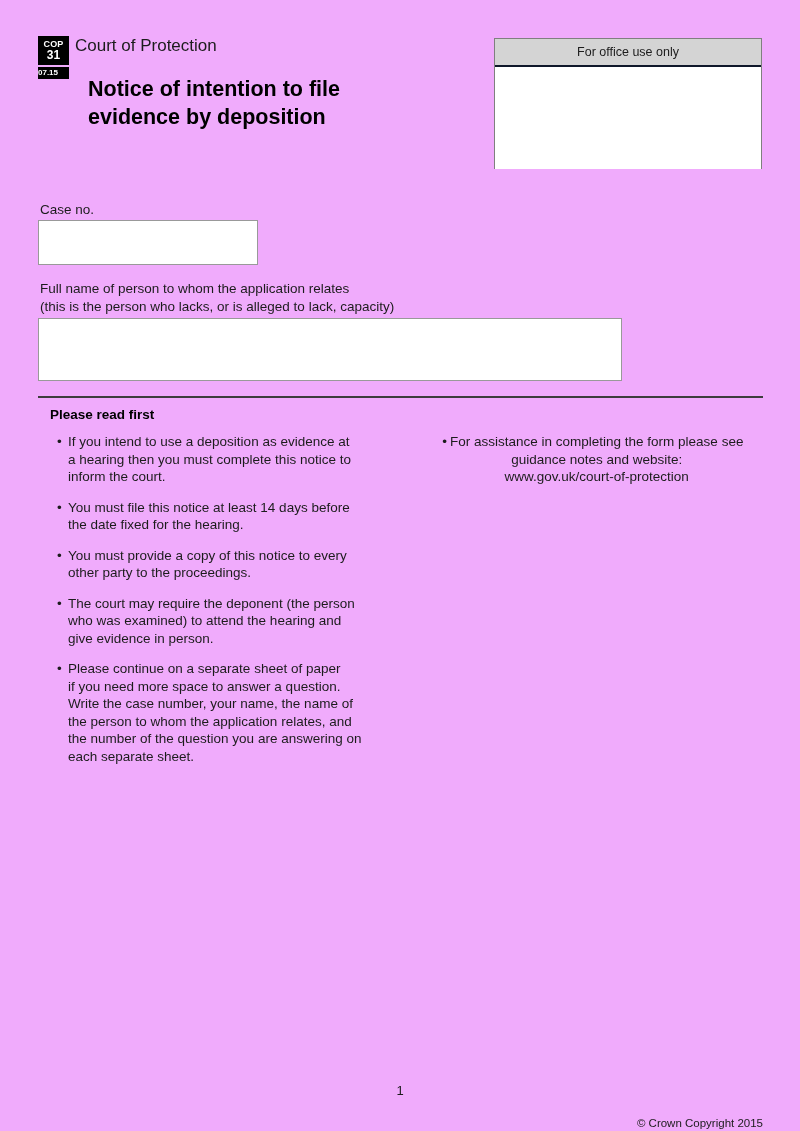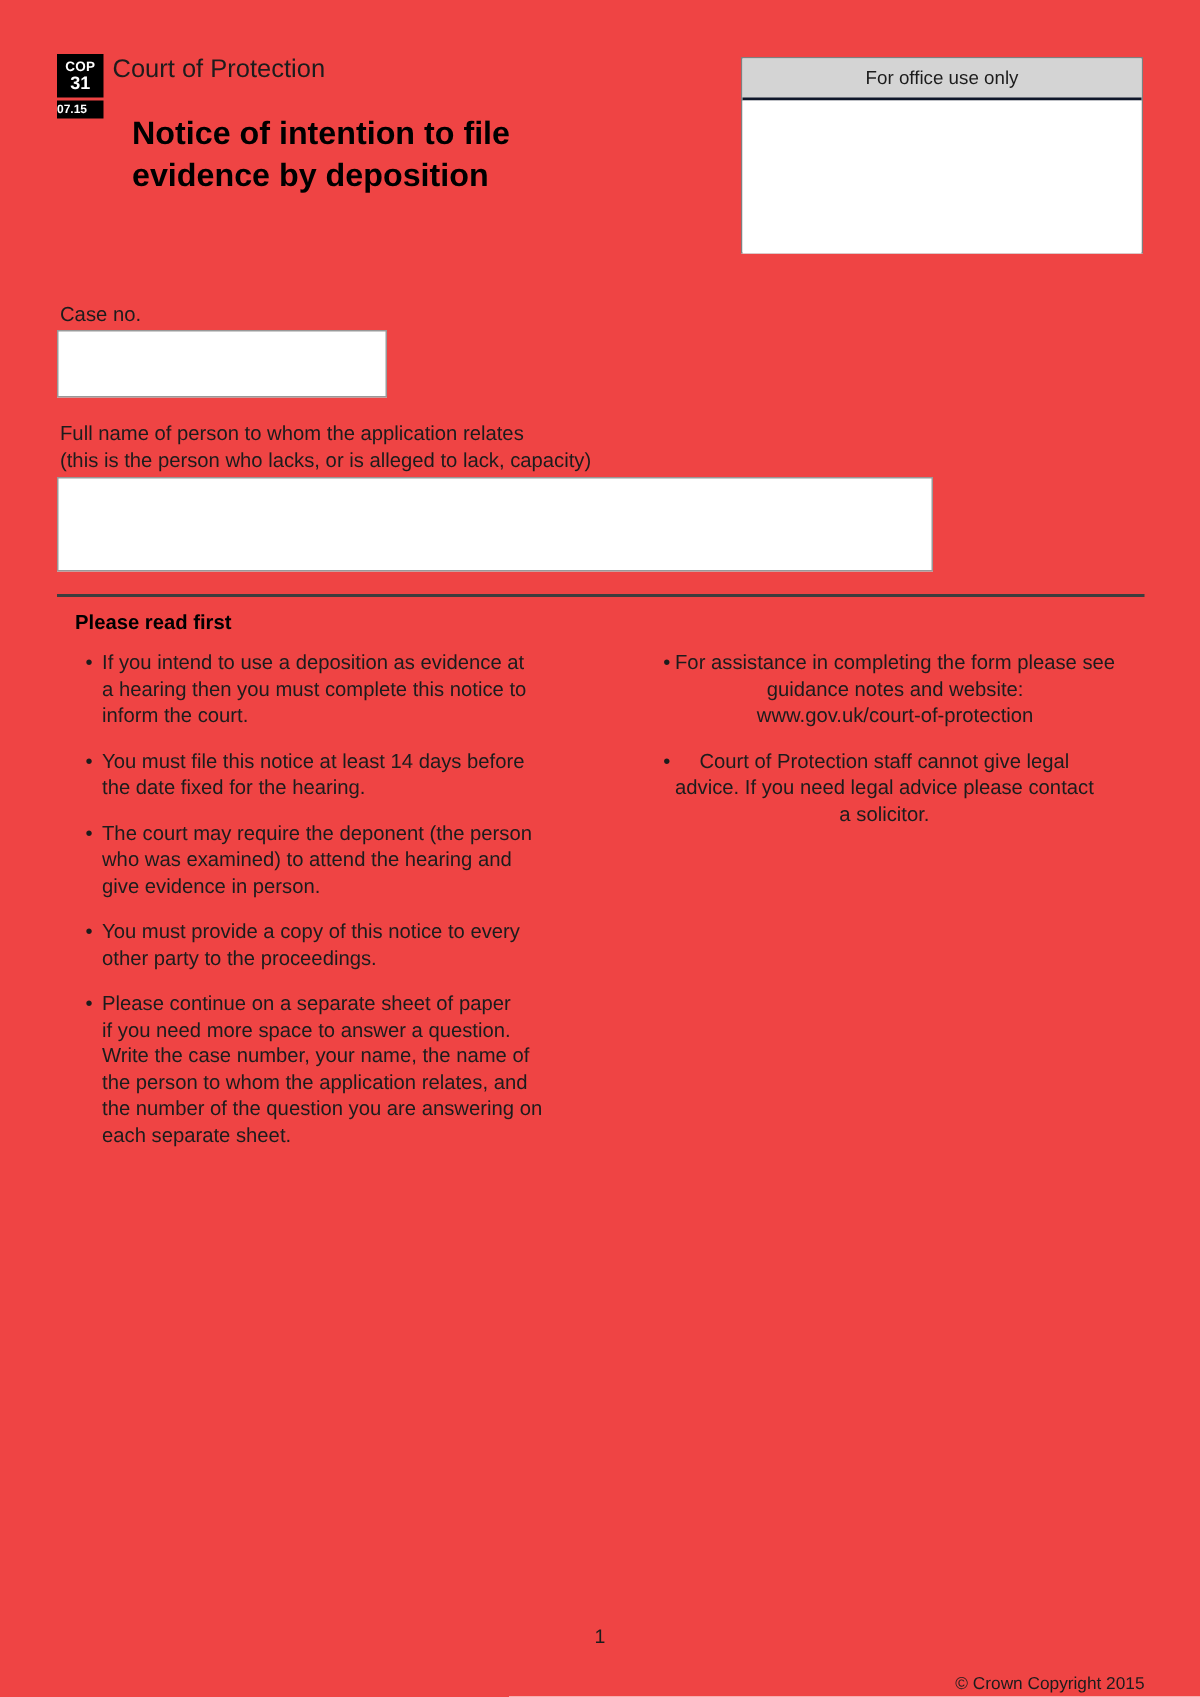--- a/index.html
+++ b/index.html
@@ -1,20 +1,20 @@
 <!DOCTYPE html>
 <html><head>
 <meta charset="utf-8">
 <style>
   html, body { margin: 0; padding: 0; background: #fff; }
   .page {
     position: relative;
     width: 800px;
     height: 1131px;
-    background: #ef4444;
+    background: #f0abfc;
     font-family: "Liberation Sans", sans-serif;
     color: #1c1c1c;
     overflow: hidden;
   }
 
   
   .badge { position: absolute; left: 38px; top: 36px; width: 31px; }
   .badge-main { background: #000; color: #fff; text-align: center; padding: 3px 0 3px; }
   .badge-code { display: block; font-size: 9px; font-weight: bold; line-height: 10px; letter-spacing: 0.2px; }
   .badge-num  { display: block; font-size: 12px; font-weight: bold; line-height: 13px; }
@@ -103,54 +103,48 @@
 a hearing then you must complete this notice to
 inform the court.</span>
         </li>
         <li>
           <span class="dot"></span>
           <span class="bullet-text">You must file this notice at least 14 days before
 the date fixed for the hearing.</span>
         </li>
         <li>
           <span class="dot"></span>
+          <span class="bullet-text">You must provide a copy of this notice to every
+other party to the proceedings.</span>
+        </li>
+        <li>
+          <span class="dot"></span>
           <span class="bullet-text">The court may require the deponent (the person
 who was examined) to attend the hearing and
 give evidence in person.</span>
-        </li>
-        <li>
-          <span class="dot"></span>
-          <span class="bullet-text">You must provide a copy of this notice to every
-other party to the proceedings.</span>
         </li>
         <li>
           <span class="dot"></span>
           <span class="bullet-text">Please continue on a separate sheet of paper
 if you need more space to answer a question.
 Write the case number, your name, the name of
 the person to whom the application relates, and
 the number of the question you are answering on
 each separate sheet.</span>
         </li>
       </ul>
     </div>
     <div class="col-right">
       <ul class="bullets">
         <li>
           <span class="dot"></span>
           <span class="bullet-text">For assistance in completing the form please see
 guidance notes and website:
 www.gov.uk/court-of-protection</span>
         </li>
-        <li>
-          <span class="dot"></span>
-          <span class="bullet-text">Court of Protection staff cannot give legal
-advice. If you need legal advice please contact
-a solicitor.</span>
-        </li>
       </ul>
     </div>
   </div>
 
   <div class="page-number">1</div>
   <div class="copyright">© Crown Copyright 2015</div>
 
 </div>
 
 </body></html>

